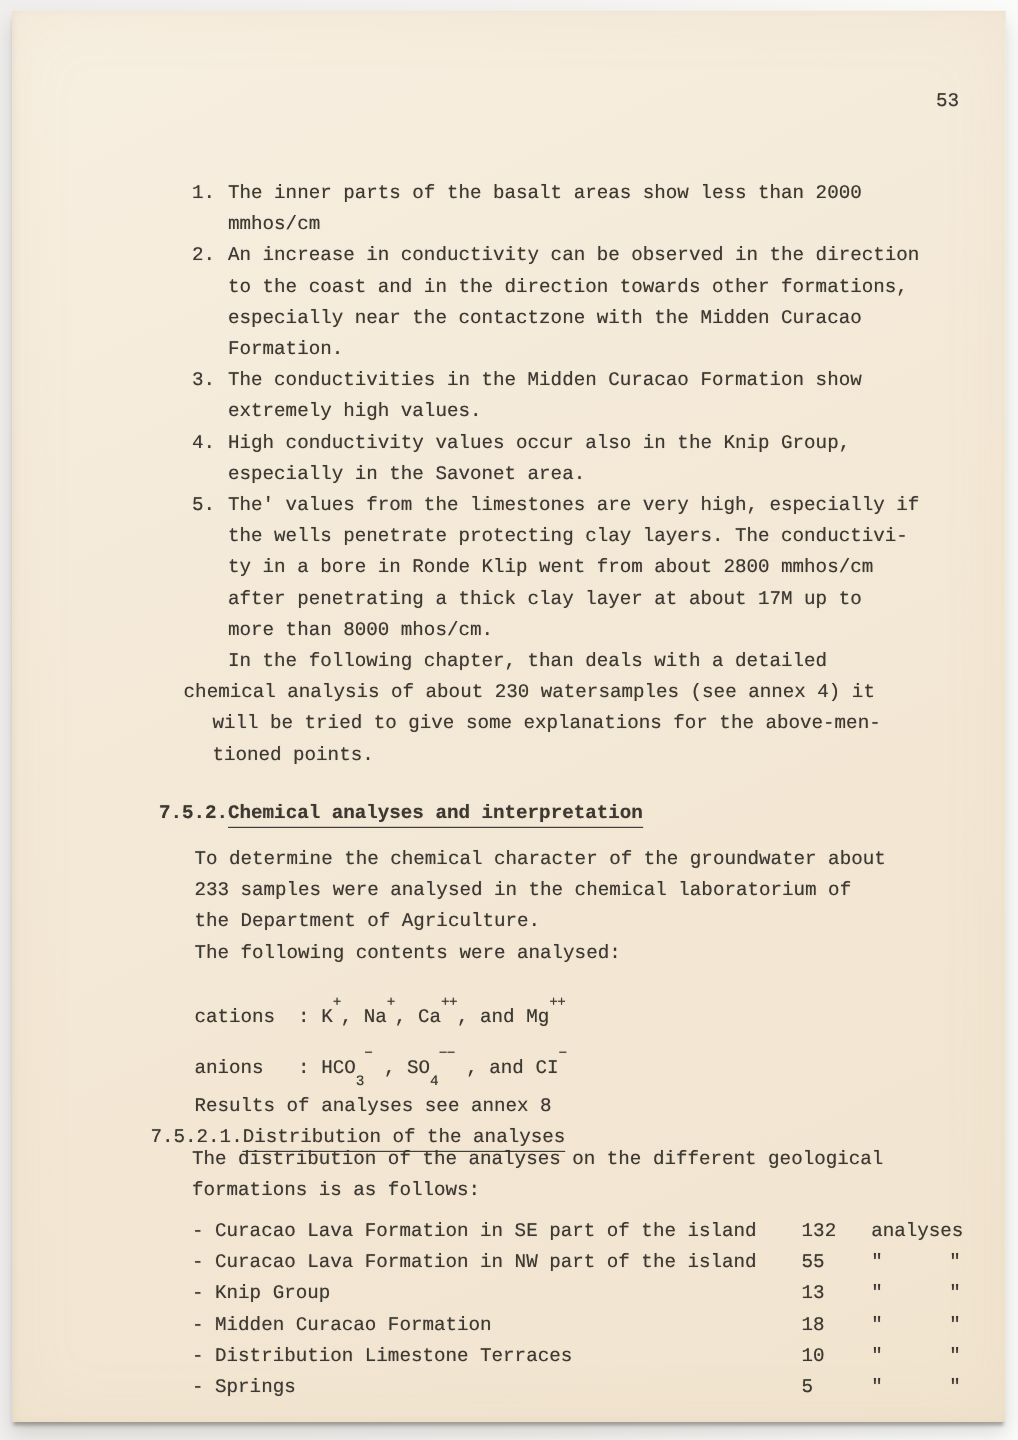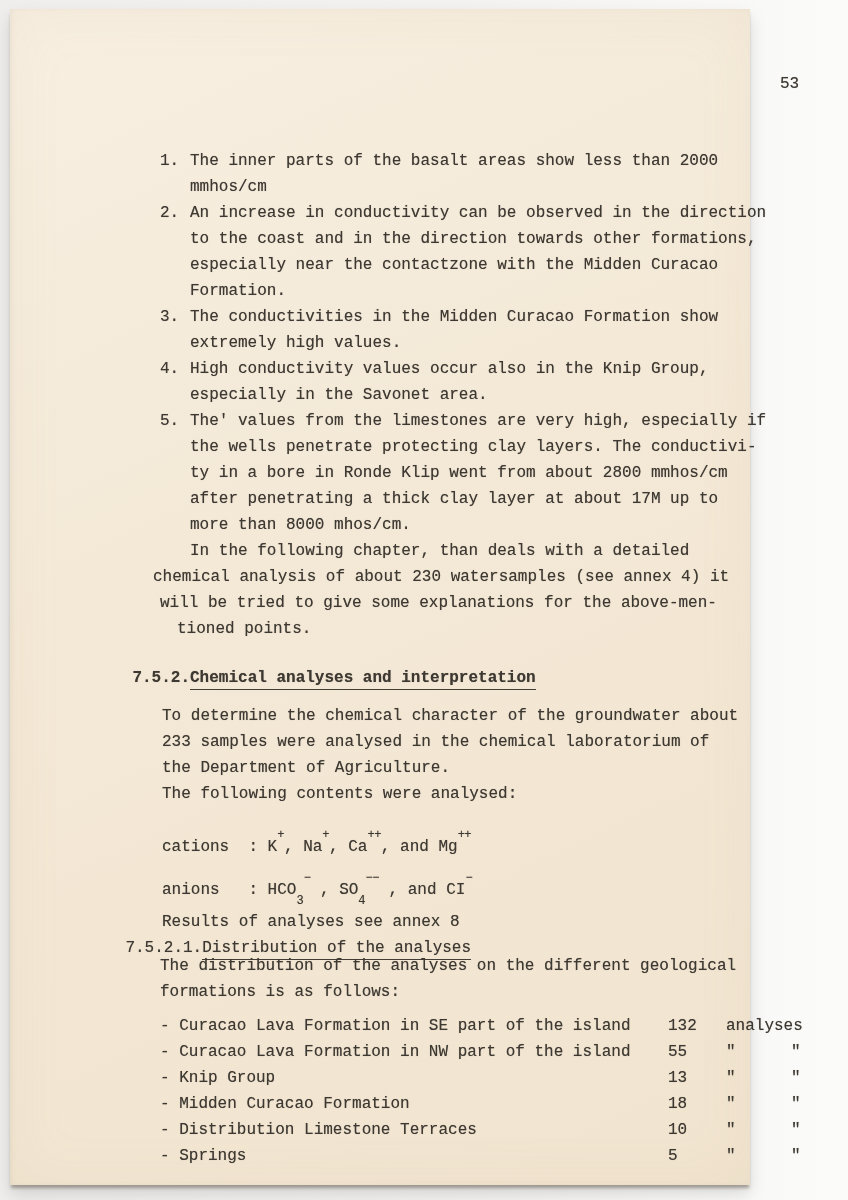--- a/index.html
+++ b/index.html
@@ -2,38 +2,38 @@
 <html><head>
 <meta charset="utf-8">
 <style>
   html,body{margin:0;padding:0;}
   body{
     width:848px;height:1200px;overflow:hidden;
     background:linear-gradient(90deg,#efeeec 0%,#f3f2f0 55%,#fbfbfa 100%);
     font-family:"Liberation Mono","DejaVu Sans Mono",monospace;
   }
   #paper{
-    position:absolute;left:10px;top:9px;width:740px;height:1176px;
+    position:absolute;left:10px;top:9px;width:828px;height:1176px;
     background:linear-gradient(155deg,#f7efe1 0%,#f4e9d7 42%,#f1e4cf 100%);
     box-shadow:0 4px 3px -1px rgba(108,100,90,.55),0 9px 16px rgba(0,0,0,.13),
                inset 2px 0 10px -6px rgba(140,120,95,.35),
                inset 0 0 60px rgba(190,160,120,.07);
     color:#3d3831;font-size:16px;
     text-shadow:0 0 .7px rgba(61,56,49,.55);
   }
   .tl{line-height:26px;white-space:pre;}
   #pageno{position:absolute;left:770px;top:66px;}
   
   #nlist{position:absolute;left:150px;top:139px;width:668px;}
   .nl-item{display:flex;}
   .nl-num{width:30px;flex:none;line-height:26px;}
   .nl-lines{flex:1;}
   .closing .cl-0{margin-left:30px;}
   .closing .cl-1{margin-left:-7px;}
-  .closing .cl-2{}
+  .closing .cl-2{margin-left:17px;}
   .closing .cl-3{margin-left:17px;}
   
   .heading{position:absolute;white-space:pre;line-height:22px;}
   #h752{left:84px;top:636px;font-weight:bold;}
   #h7521{left:77px;top:906px;}
   .h-title{border-bottom:1.6px solid #423d35;padding-bottom:2px;}
   
   #block752{position:absolute;left:152px;top:694px;width:668px;}
   .chem{white-space:pre;line-height:26px;}
   .chem sup{font-size:12px;position:relative;top:-7px;letter-spacing:-.5px;}

